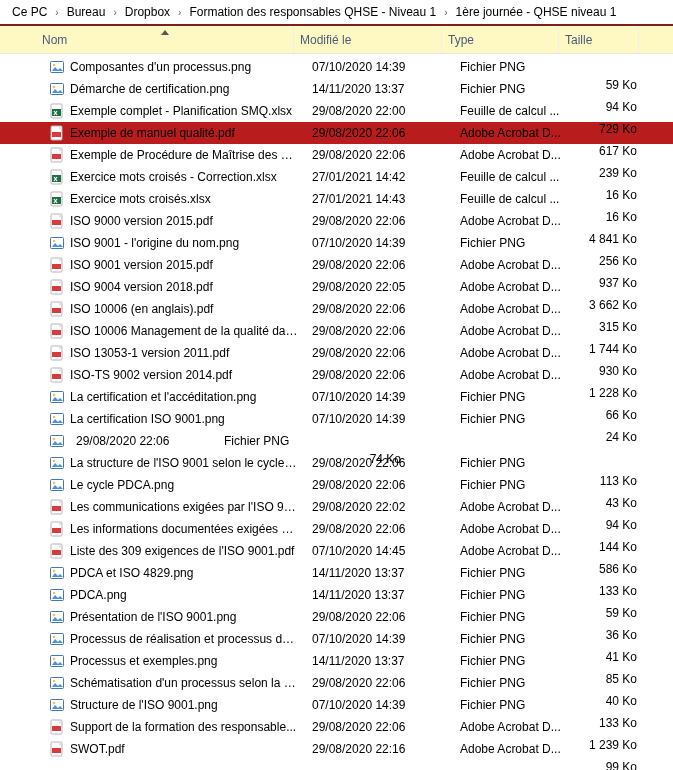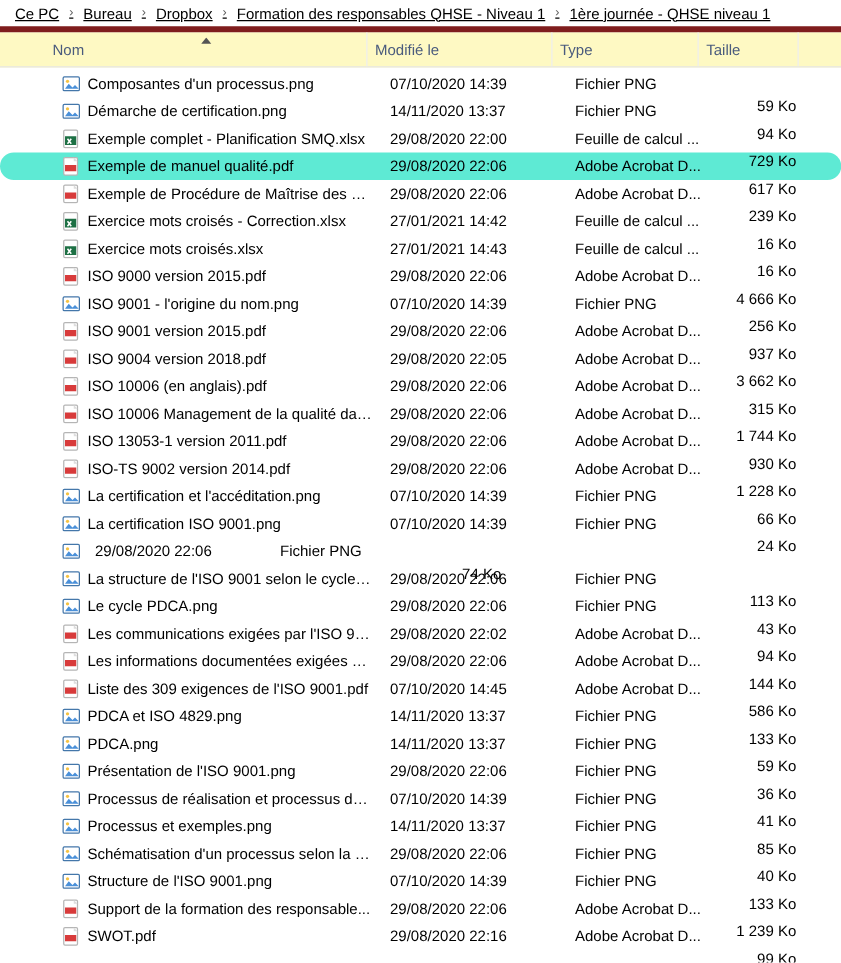--- a/index.html
+++ b/index.html
@@ -12,22 +12,21 @@
     width: 673px;
     height: 770px;
     overflow: hidden;
   }
   .breadcrumb {
     display: flex;
     align-items: center;
     padding: 4px 8px;
     height: 26px;
     background: #fff;
-    border-bottom: 5px solid #7f1d1d;
-    text-decoration: underline;
+    border-bottom: 2px solid #7f1d1d;
   }
   .breadcrumb .crumb {
     display: flex;
     align-items: center;
     padding: 2px 4px;
     cursor: default;
   }
   .breadcrumb .sep {
     margin: 0 4px;
     color: #606060;
@@ -56,21 +55,21 @@
   .file-list {
     padding-top: 2px;
   }
   .row {
     display: flex;
     align-items: center;
     height: 22px;
     padding-left: 48px;
     white-space: nowrap;
   }
-  .row.selected { background: #5eead4; border-radius: 11px; }
+  .row.selected { background: #b91c1c; }
   .row .icon {
     width: 18px;
     height: 16px;
     display: flex;
     align-items: center;
     justify-content: center;
     margin-right: 4px;
     flex-shrink: 0;
   }
   .row .name {
@@ -215,21 +214,21 @@
       <span class="icon">
         <svg width="16" height="16" viewBox="0 0 16 16">
           <rect x="2" y="1" width="11" height="14" rx="1" fill="#fff" stroke="#b5b5b5"></rect>
           <rect x="3" y="7" width="9" height="5" fill="#d83b3b"></rect>
           <path d="M10 1 L13 4 L10 4 Z" fill="#ddd"></path>
         </svg>
       </span>
       <span class="name">ISO 9000 version 2015.pdf</span>
       <span class="date">29/08/2020 22:06</span>
       <span class="type">Adobe Acrobat D...</span>
-      <span class="size">4 666 Ko</span>
+      <span class="size">4 841 Ko</span>
     </div>
     <div class="row">
       <span class="icon">
         <svg width="16" height="16" viewBox="0 0 16 16">
           <rect x="1.5" y="2.5" width="13" height="11" rx="1" fill="#fff" stroke="#47a"></rect>
           <circle cx="5" cy="6" r="1.3" fill="#f5c242"></circle>
           <path d="M3 12 L6 8 L9 11 L11 9 L14 12 Z" fill="#4a90d9"></path>
         </svg>
       </span>
       <span class="name">ISO 9001 - l'origine du nom.png</span>

